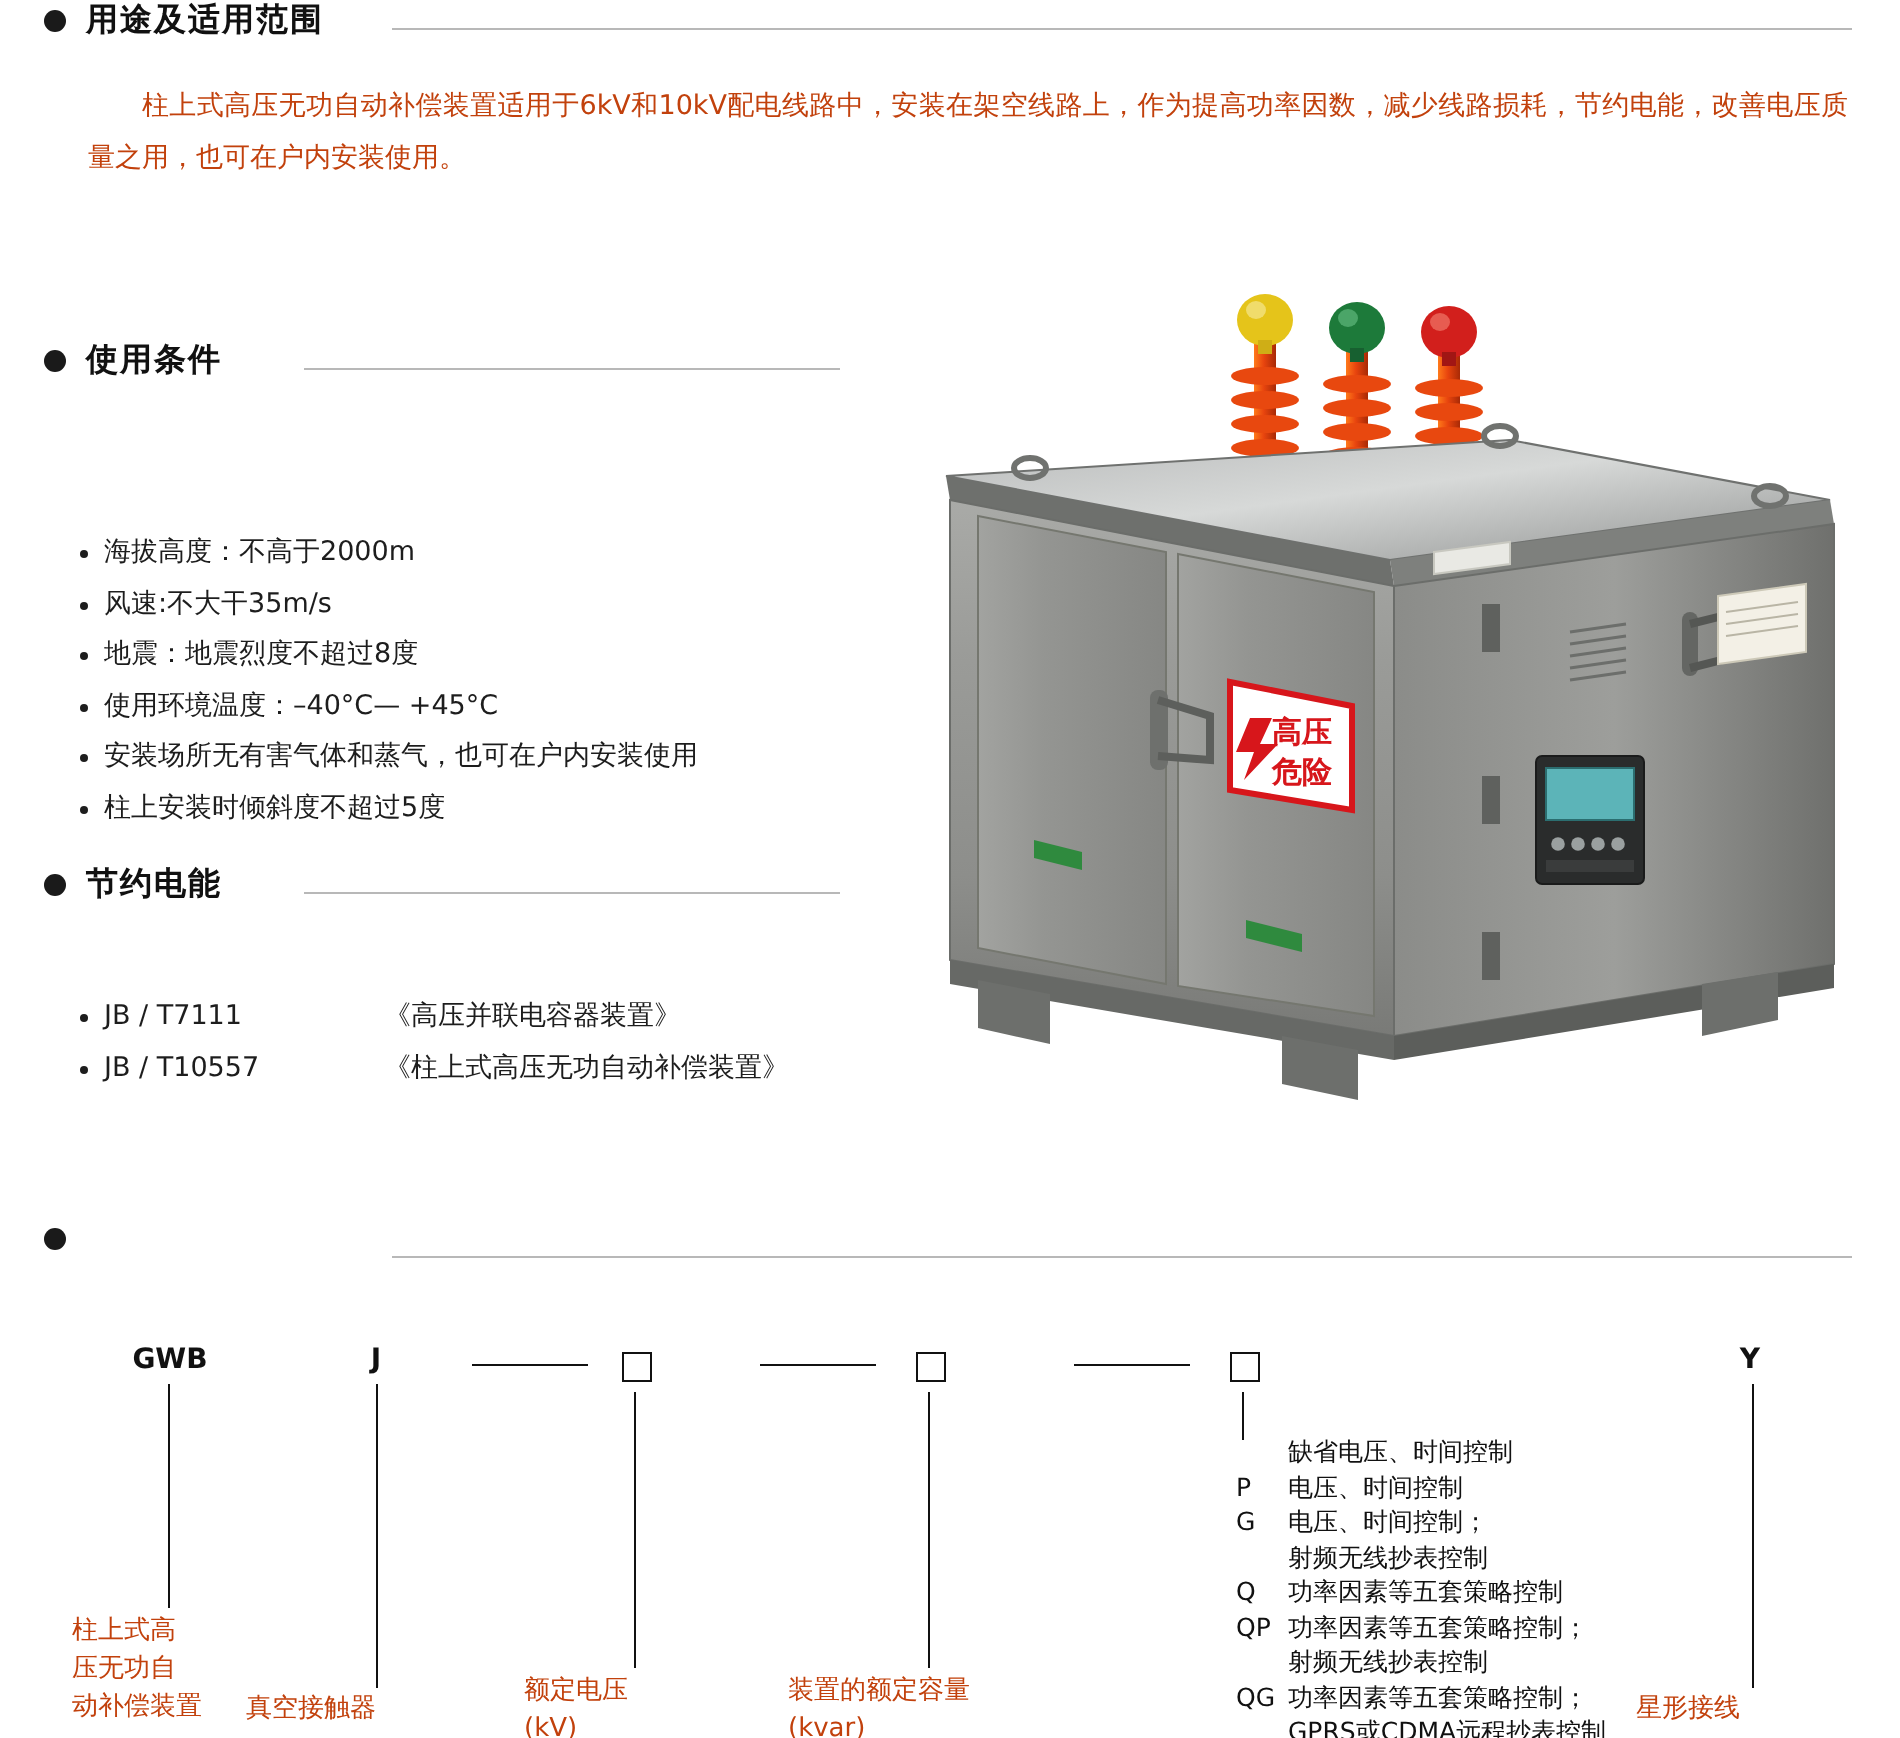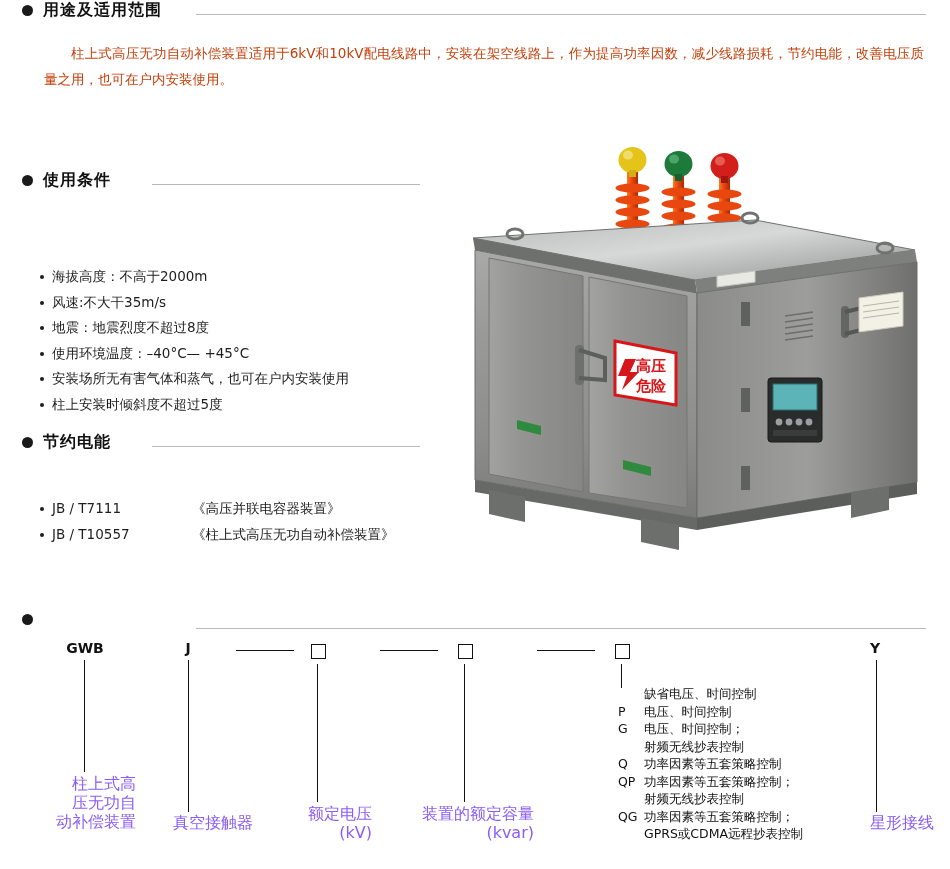--- a/index.html
+++ b/index.html
@@ -110,21 +110,21 @@
     border-radius: 50%;
     background: #1d1d1d;
   }
   .std-code { width: 140px; display: inline-block; }
   .std-name { display: inline-block; }
 
   
   .model-area {
     position: absolute;
     left: 0;
-    top: 628px;
+    top: 660px;
     width: 950px;
     height: 209px;
   }
   .m-top {
     position: absolute;
     font-size: 14px;
     font-weight: bold;
     color: #111;
     text-align: center;
     white-space: nowrap;
@@ -141,24 +141,24 @@
     width: 1.4px;
     background: #111;
   }
   .m-hline {
     position: absolute;
     height: 1.4px;
     background: #111;
   }
   .m-label {
     position: absolute;
-    font-size: 16px;
+    font-size: 13px;
     line-height: 19px;
-    color: #8b5cf6;
-    text-align: right;
+    color: #c2410c;
+    text-align: left;
   }
   .m-legend {
     position: absolute;
     font-size: 12.5px;
     line-height: 17.5px;
     color: #111;
     white-space: nowrap;
   }
   .m-legend .row { display: block; }
   .m-legend .k {

